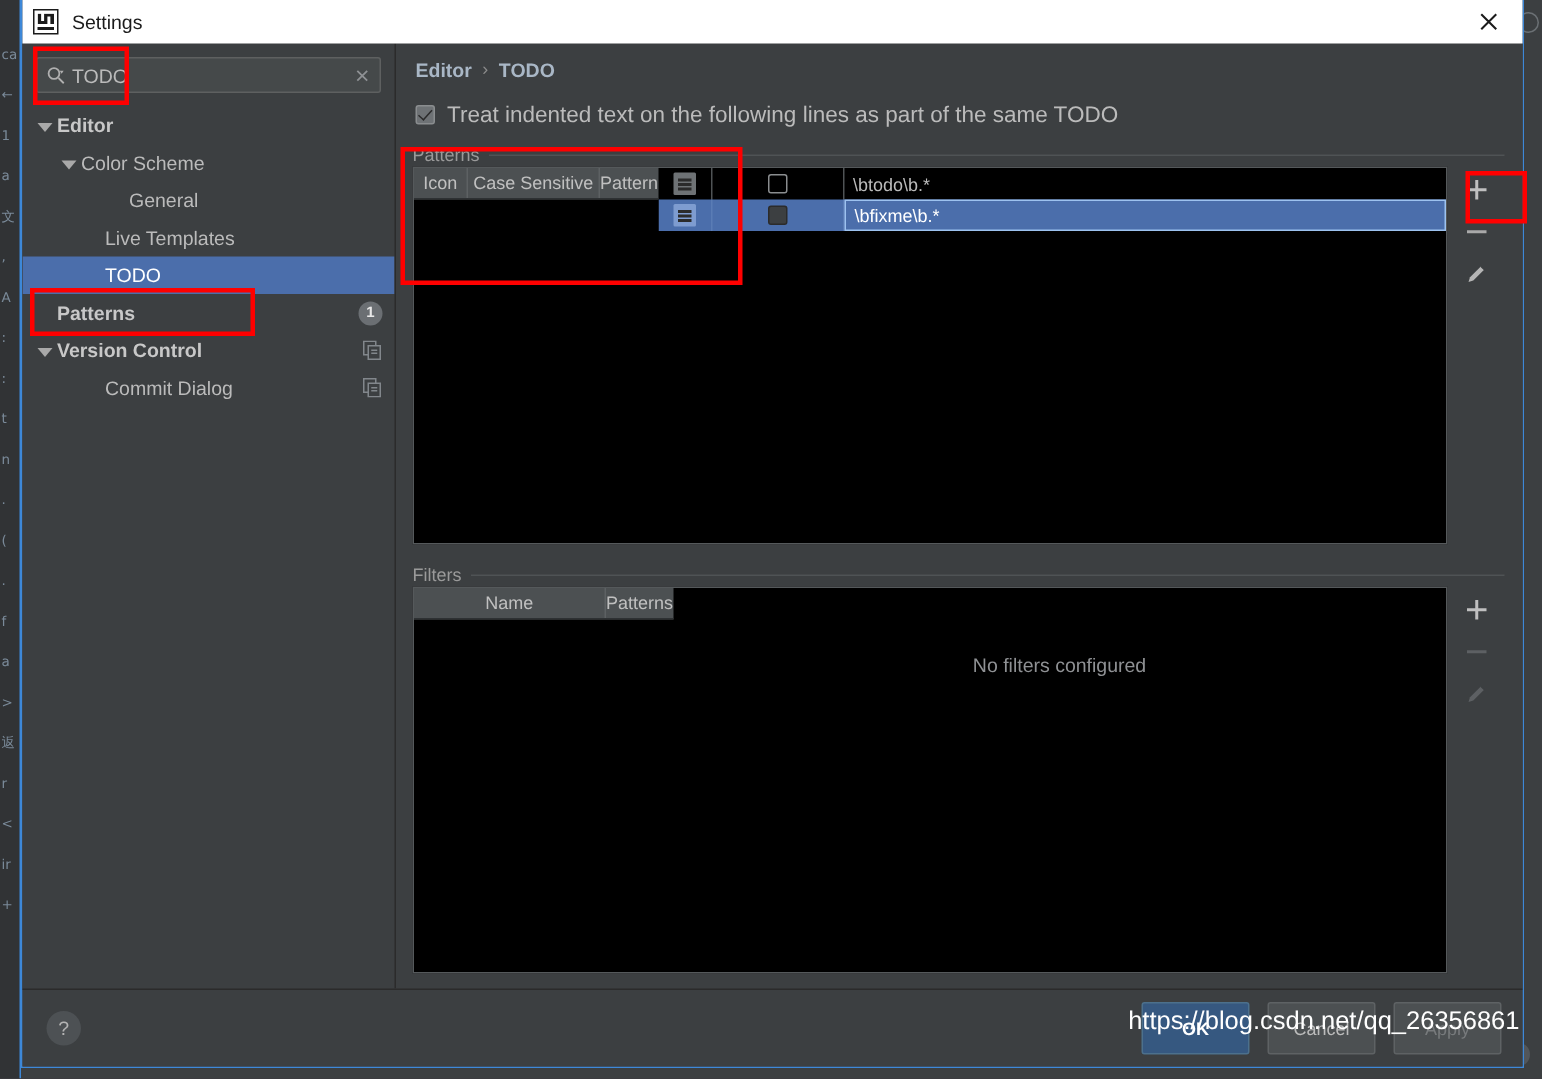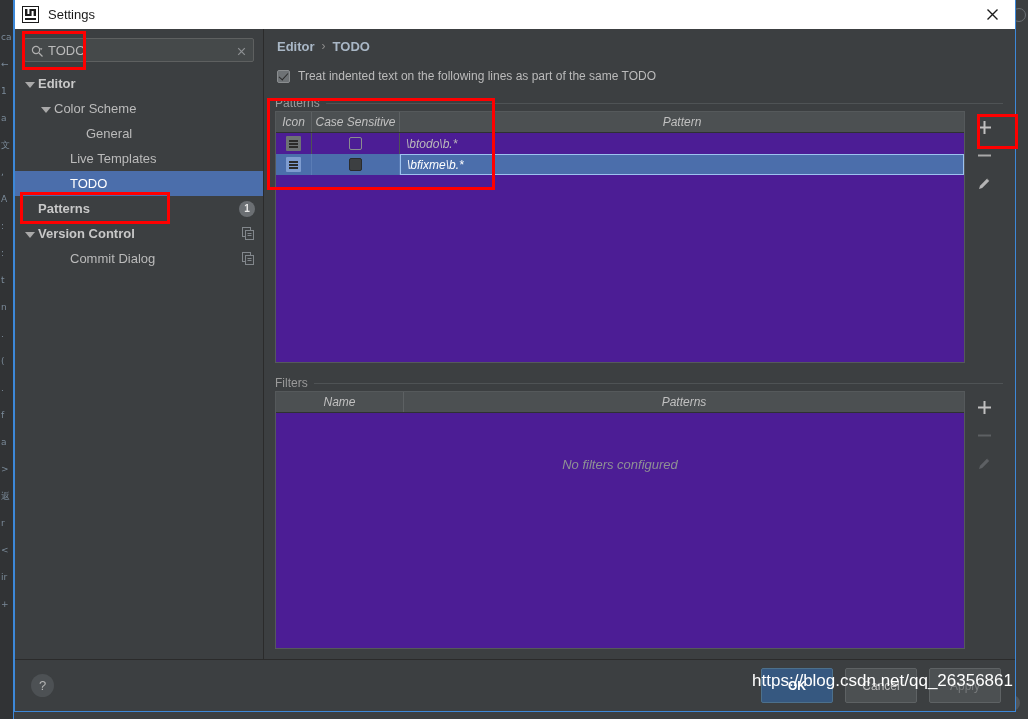--- a/index.html
+++ b/index.html
@@ -261,21 +261,21 @@
   .cb.checked::after {
     content: "";
     position: absolute;
     left: 3px; top: 0px;
     width: 4px; height: 8px;
     border: solid #2b2b2b;
     border-width: 0 1.8px 1.8px 0;
     transform: rotate(42deg);
   }
   .checkbox-label {
-    font-size: 12px;
+    font-size: 15px;
     color: #bbbbbb;
     font-family: "Liberation Sans", sans-serif;
   }
 
   
   .group {
     display: flex;
     flex-direction: column;
     min-height: 0;
   }
@@ -296,25 +296,24 @@
     display: flex;
     min-height: 0;
     flex: 1;
   }
 
   
   .tablewrap {
     flex: 1;
     min-width: 0;
     border: 1px solid #55595b;
-    background: #4c1d95;
-    display: flex;
-    flex-direction: column;
+    background: #000000;
+    display: flex;
+    flex-direction: row;
     overflow: hidden;
-    font-style: italic;
   }
   .thead {
     display: flex;
     height: 21px;
     background: #4c5052;
     border-bottom: 1px solid #2e3133;
     flex: none;
   }
   .th {
     font-size: 12px;

